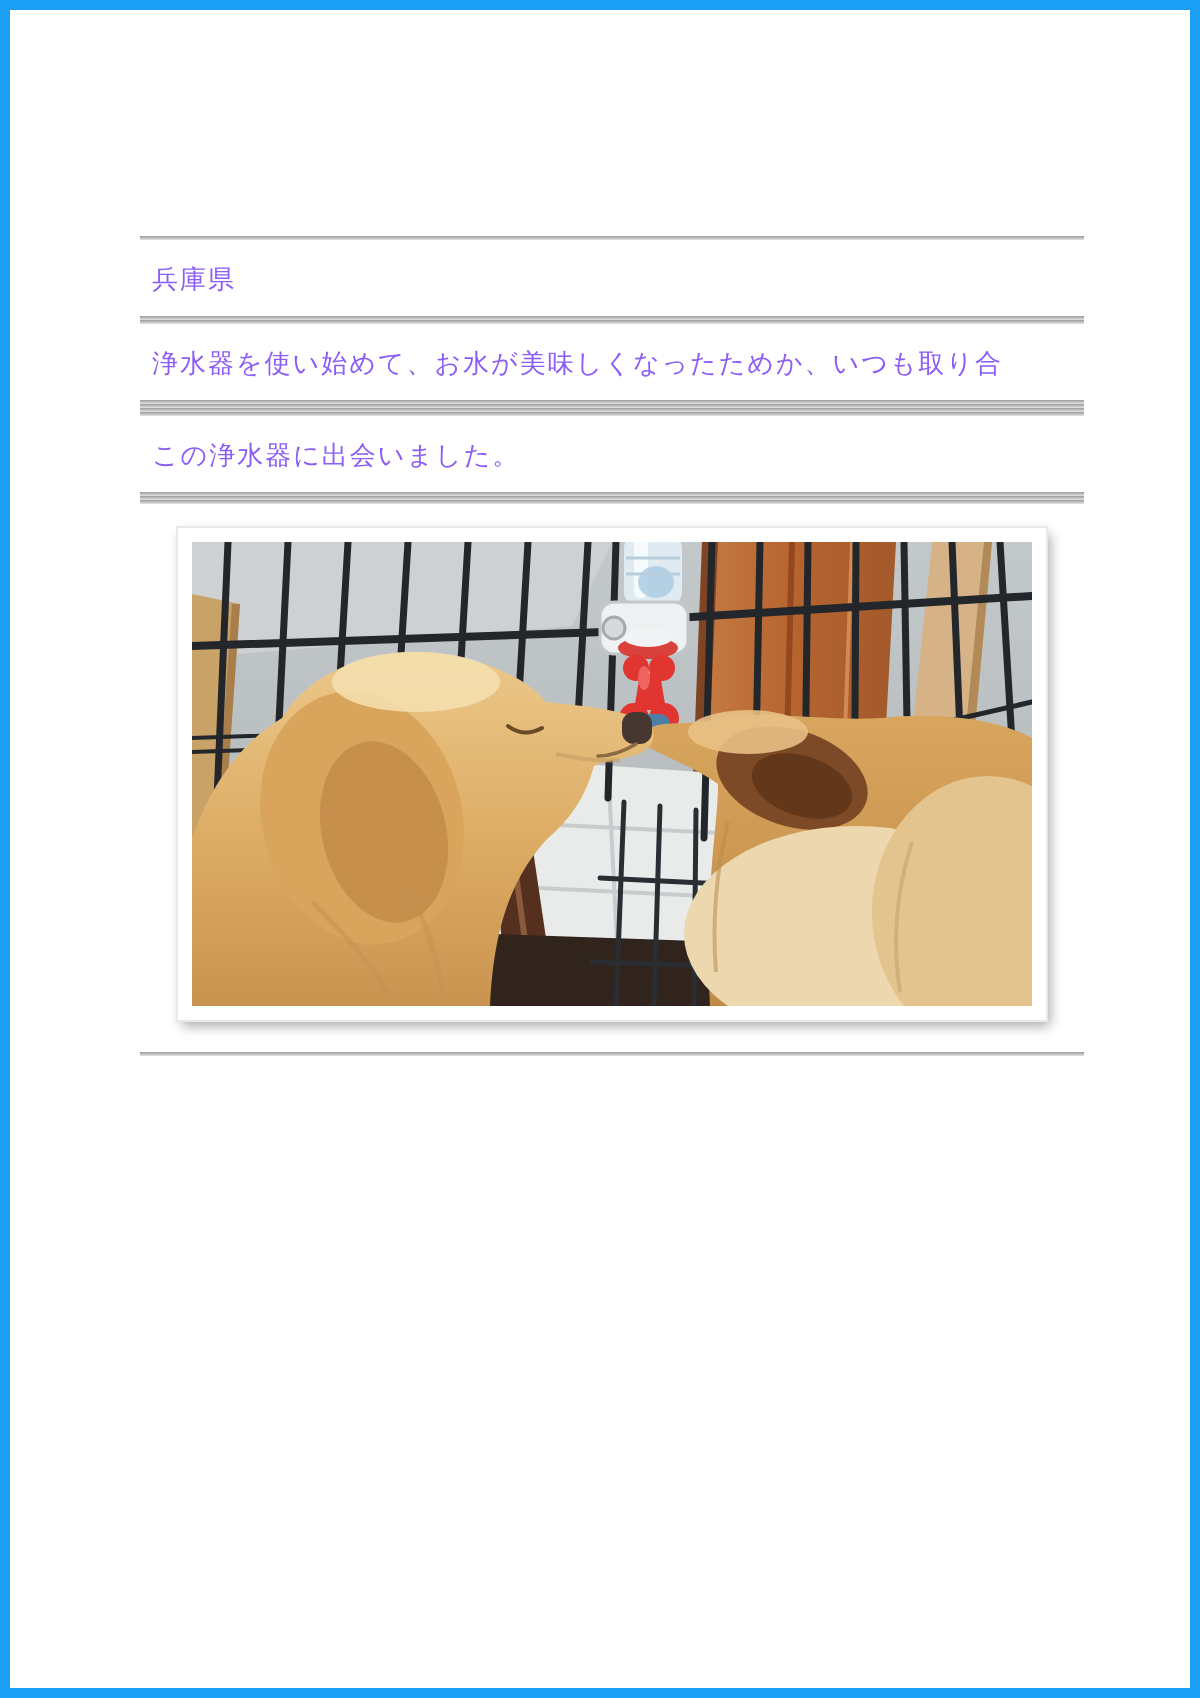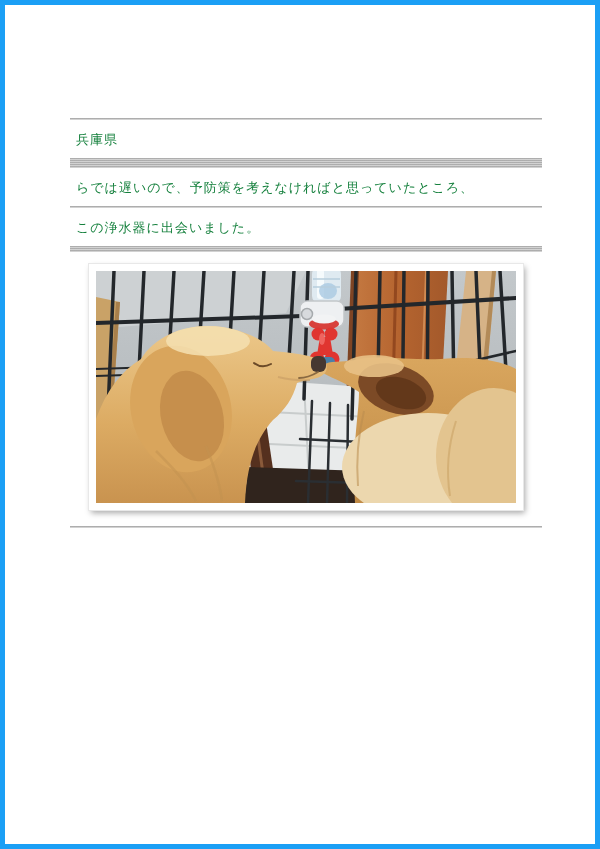--- a/index.html
+++ b/index.html
@@ -5,48 +5,48 @@
   html,body{margin:0;padding:0;background:#ffffff;}
   .page{
     width:600px;height:849px;box-sizing:border-box;
     border:5px solid #1b9ff5;background:#ffffff;
     font-family:"DejaVu Sans",sans-serif;position:relative;overflow:hidden;
   }
   .content{margin:113px 0 0 65px;width:472px;}
   .rule{height:2px;background:linear-gradient(#9b9b9b,#e4e4e4);}
   .line-text{
     height:38px;box-sizing:border-box;padding:11px 6px 0 6px;
-    font-size:13px;letter-spacing:1px;color:#15803d;white-space:nowrap;overflow:hidden;
+    font-size:13px;letter-spacing:1px;color:#8b5cf6;white-space:nowrap;overflow:hidden;
   }
   .photo-frame{
     width:420px;margin:12px auto 16px auto;background:#ffffff;
     padding:7px;box-shadow:0 0 0 1px #e8e8e8,2px 3px 6px rgba(0,0,0,0.35);
   }
   .photo-frame svg{display:block;}
 </style>
 </head>
 <body>
 
 <div class="page">
   <div class="content">
 
     <div>
   <div class="rule"></div>
   <div class="line-text">兵庫県</div>
 
   <div class="rule"></div>
 
   <div class="rule"></div>
+  <div class="line-text">浄水器を使い始めて、お水が美味しくなったためか、いつも取り合</div>
 
   <div class="rule"></div>
 
   <div class="rule"></div>
 
   <div class="rule"></div>
-  <div class="line-text">らでは遅いので、予防策を考えなければと思っていたところ、</div>
 
   <div class="rule"></div>
   <div class="line-text">この浄水器に出会いました。</div>
 
   <div class="rule"></div>
 
   <div class="rule"></div>
 <div class="rule"></div>
       </div>
 

